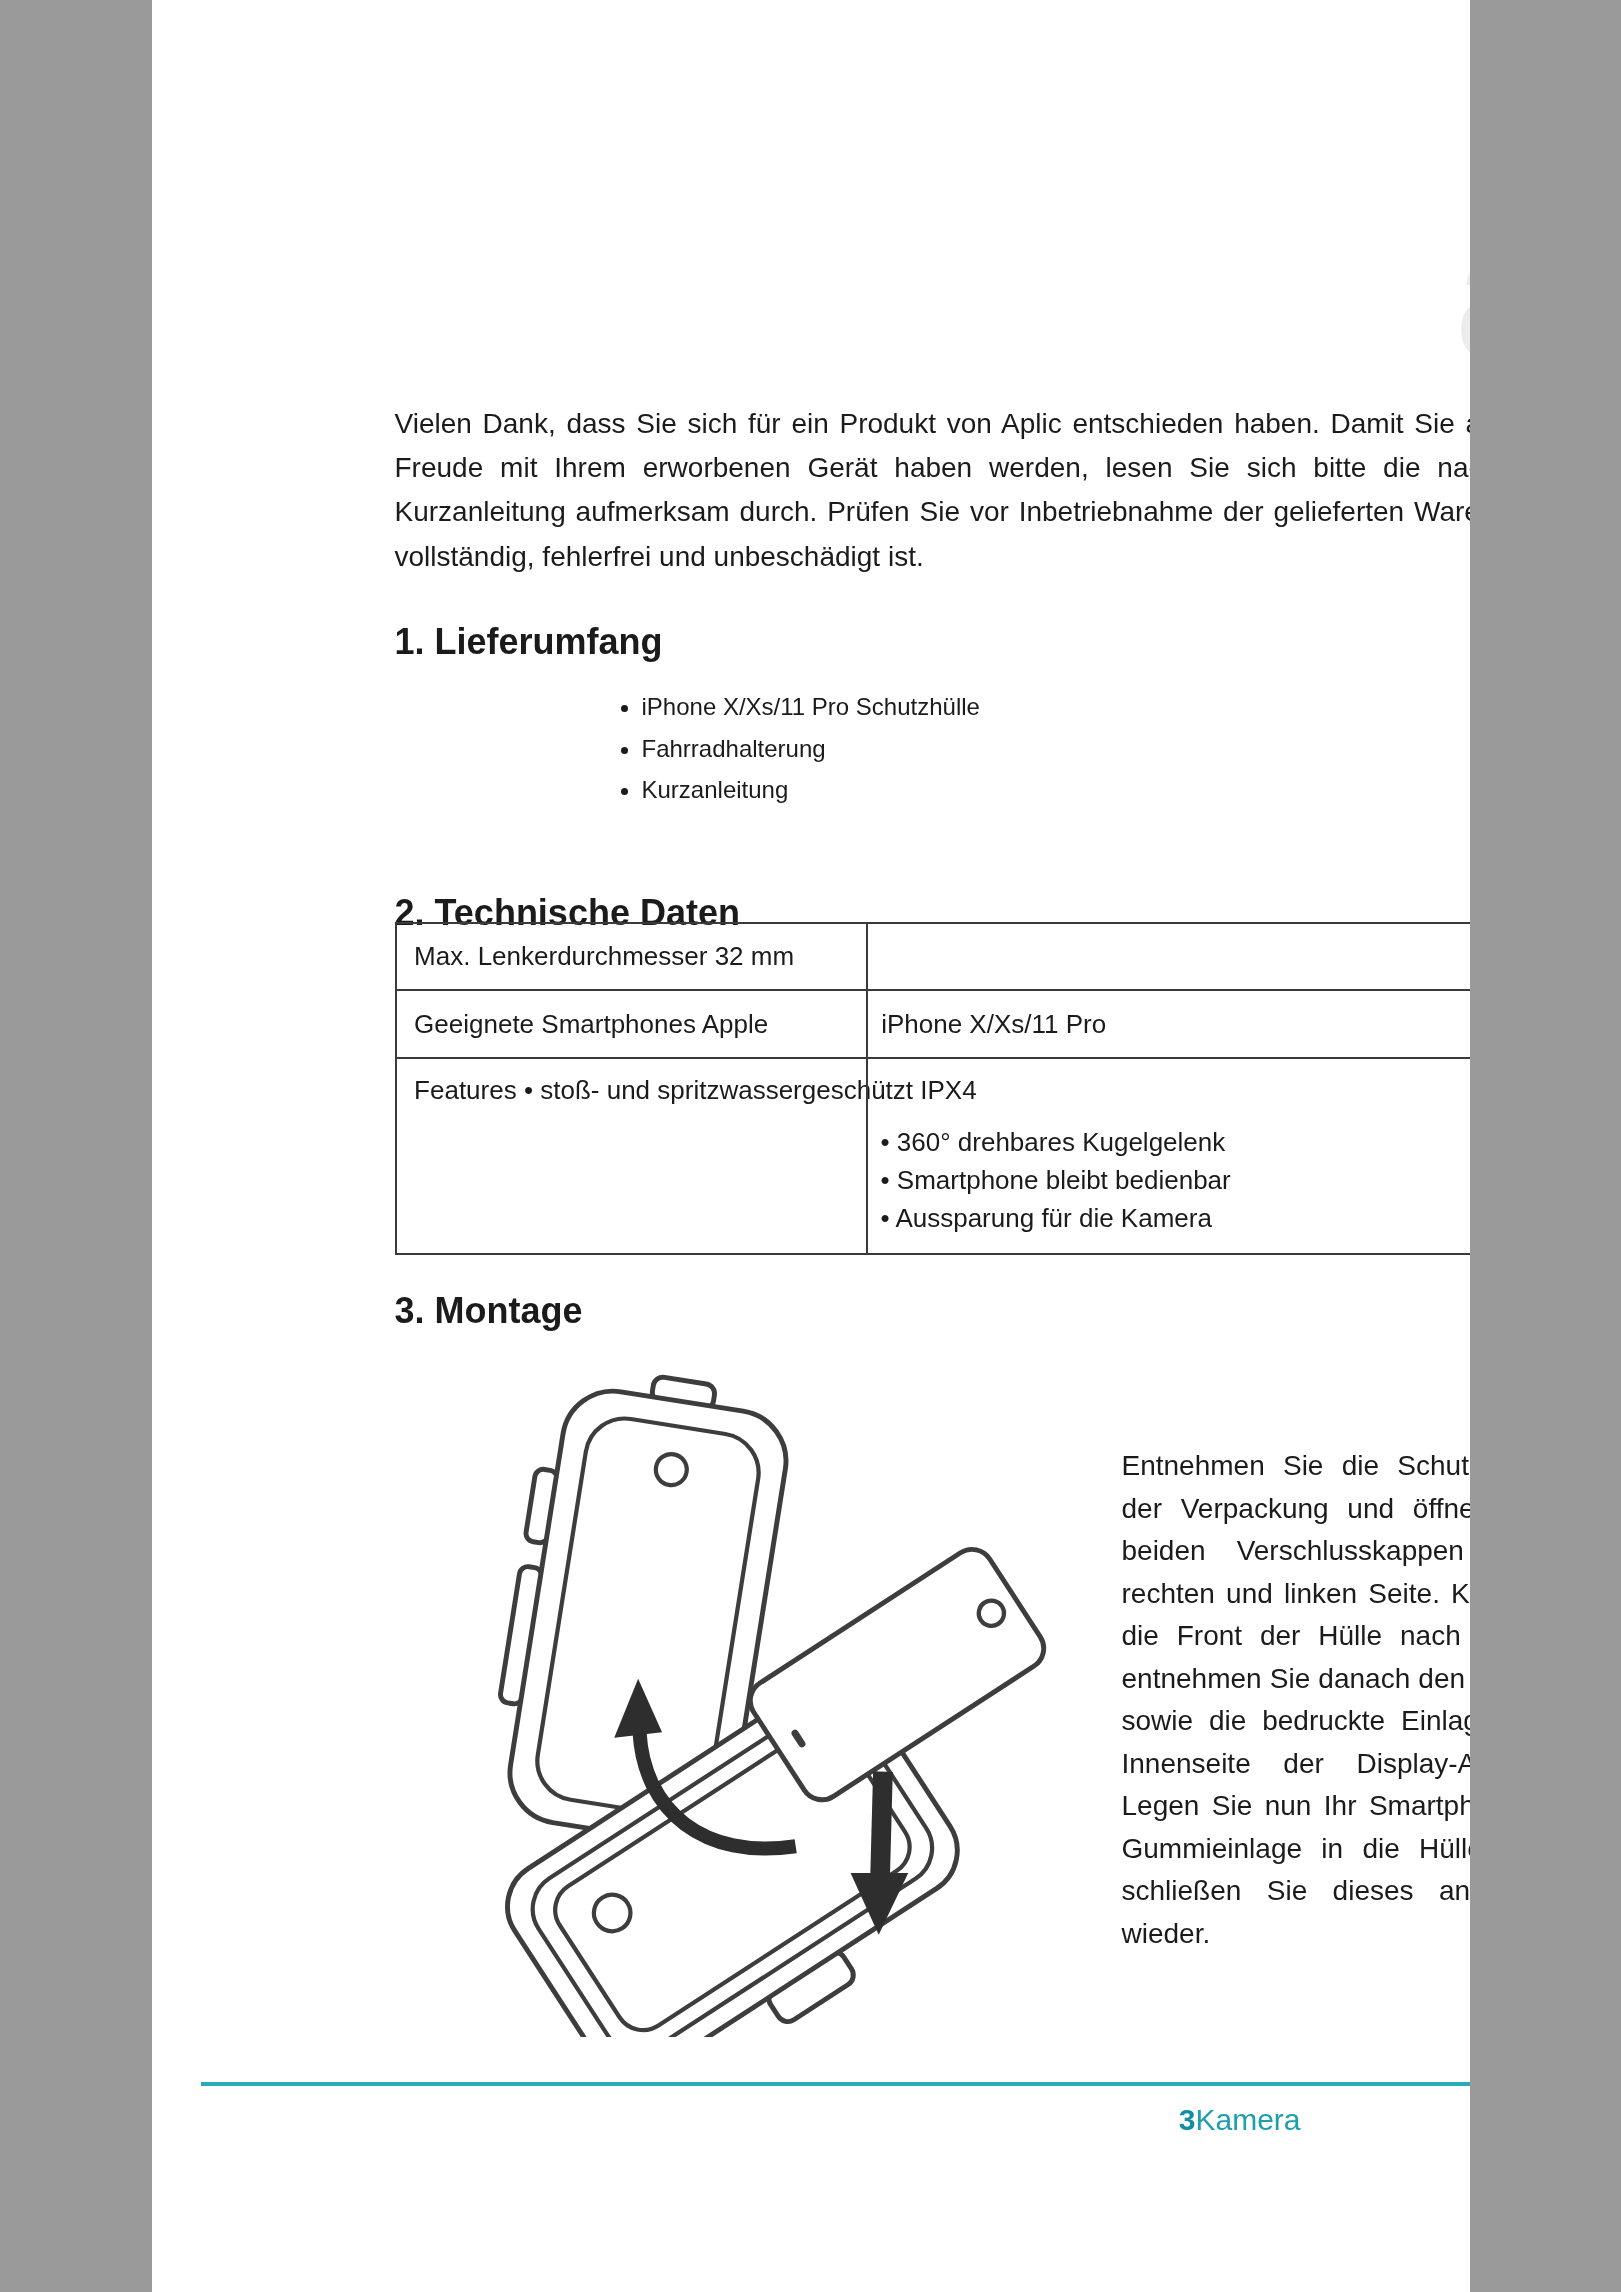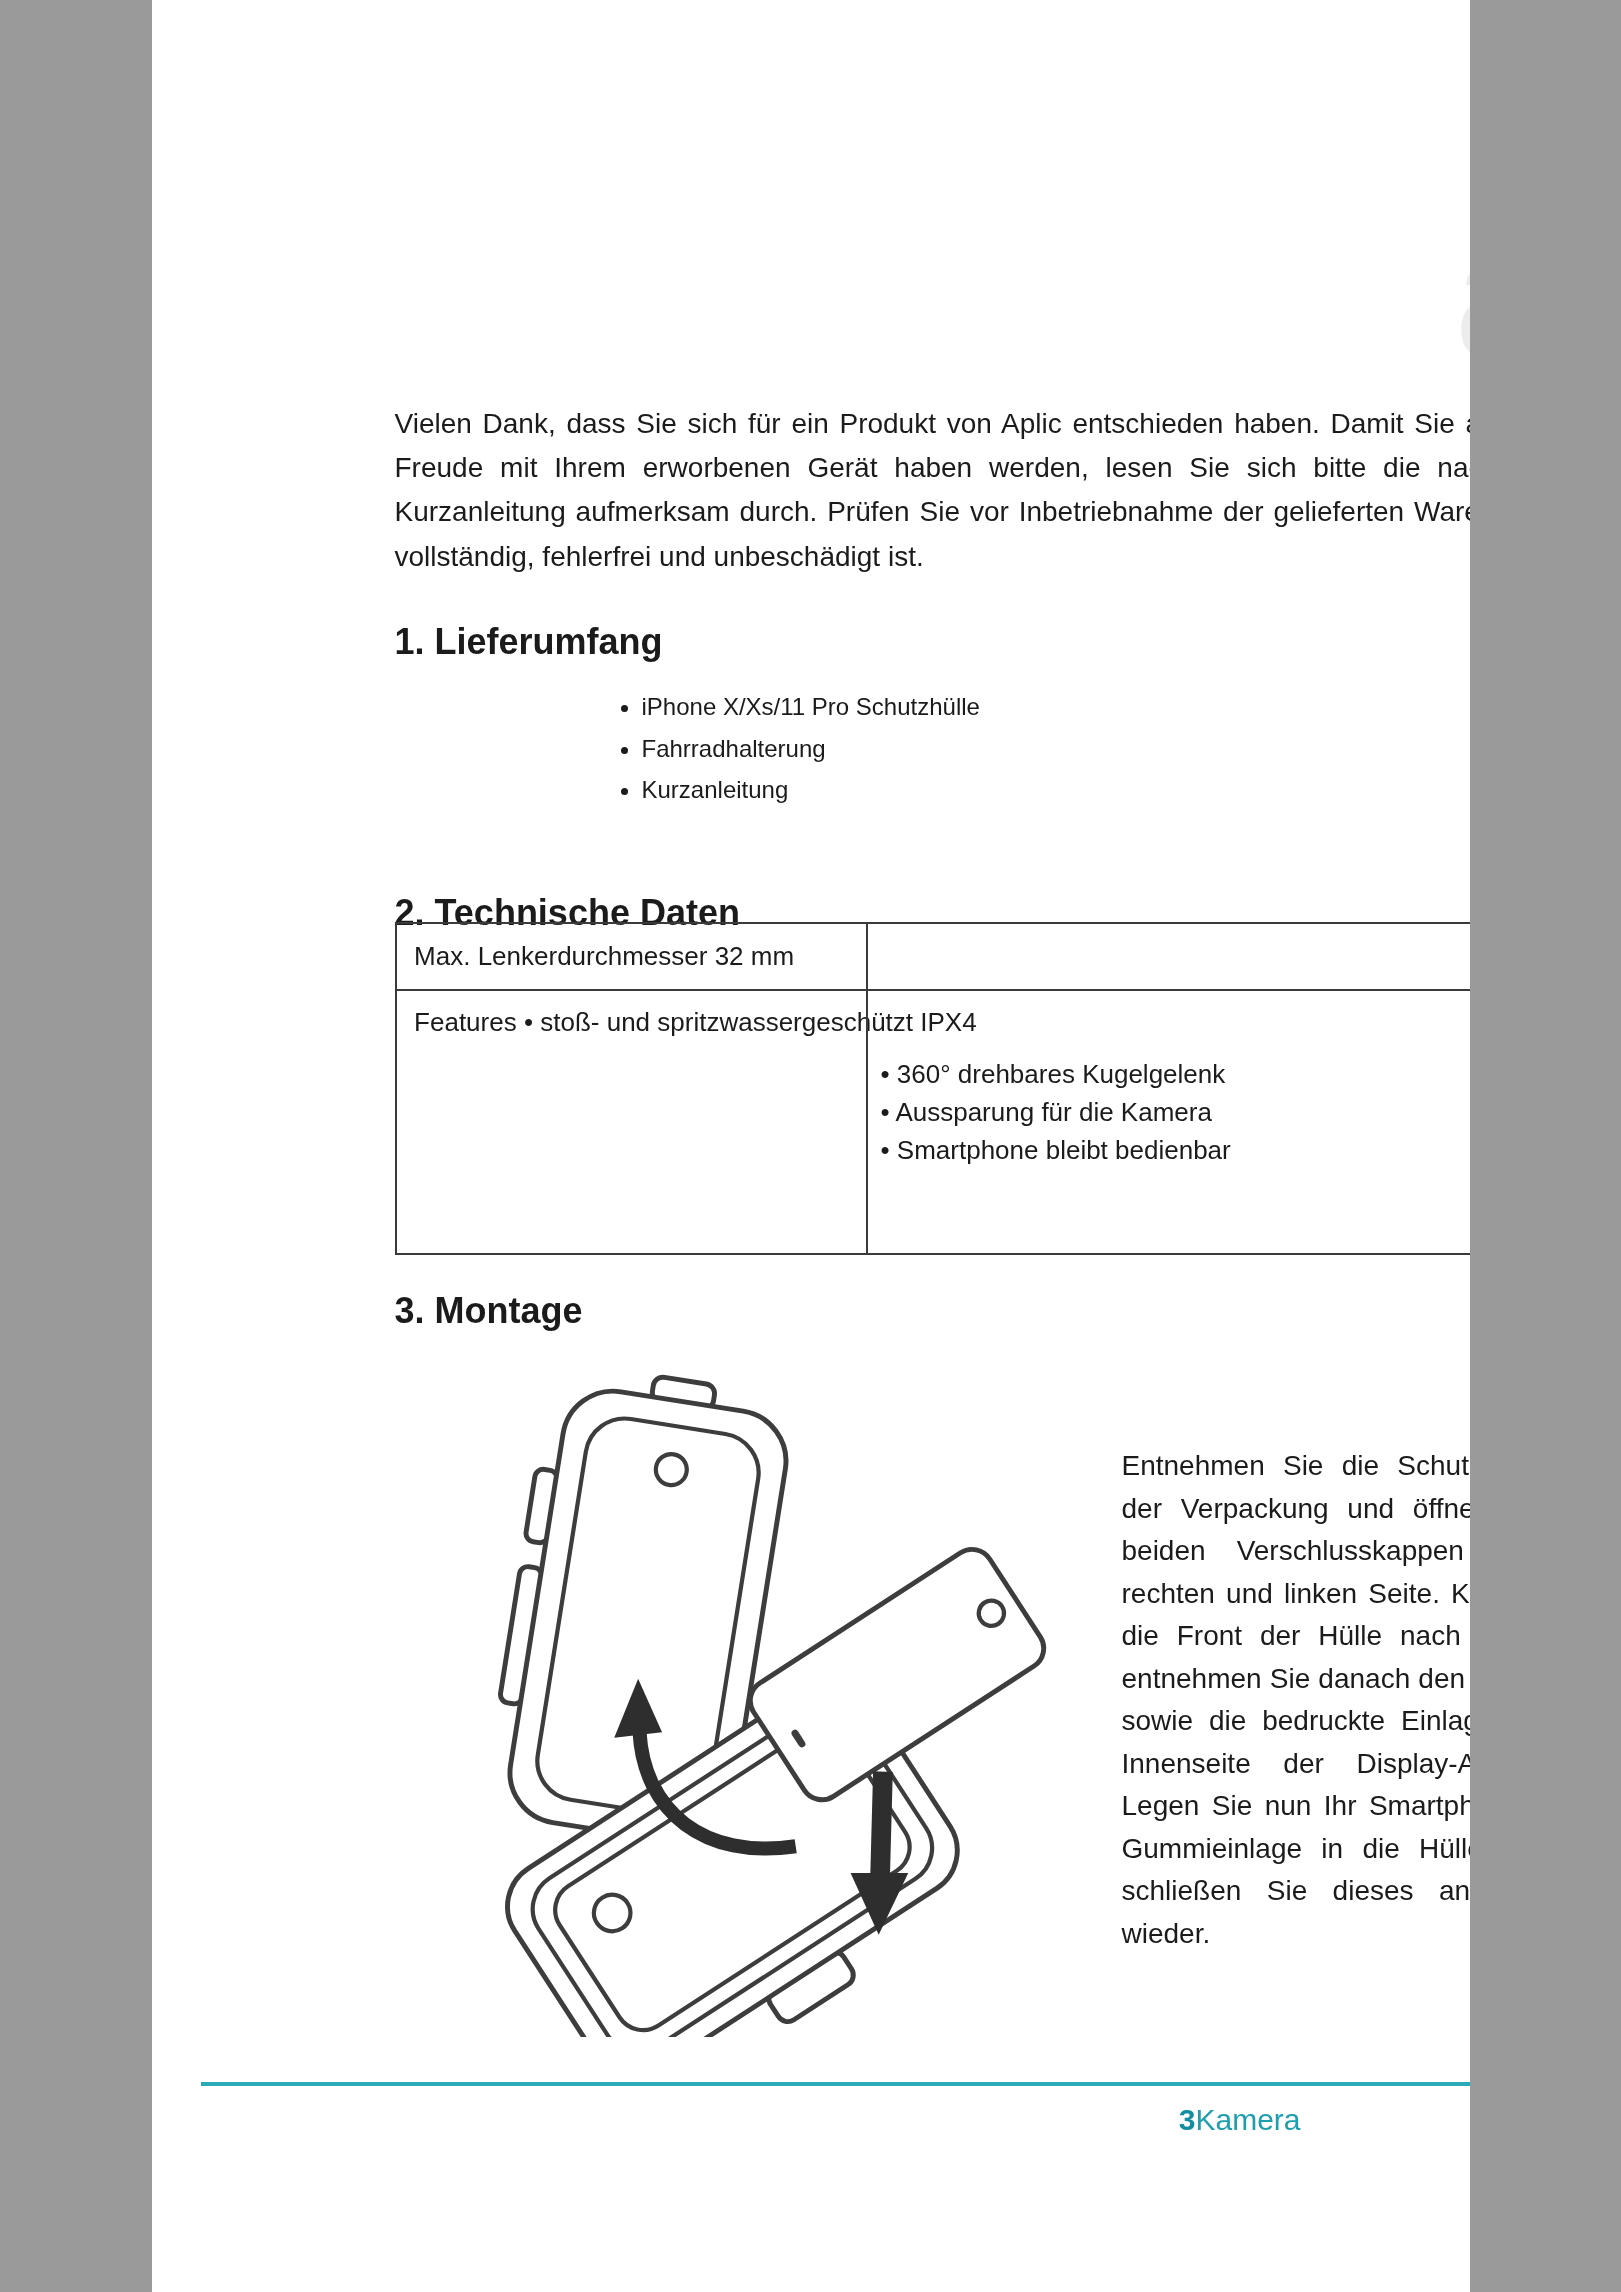--- a/index.html
+++ b/index.html
@@ -87,26 +87,30 @@
     <li>Kurzanleitung</li>
   </ul>
 
   <div class="heading h-technische">2. Technische Daten</div>
 
   <div class="spec-table">
     <div class="spec-divider"></div>
     <div class="t-row t-row1">
       <span>Max. Lenkerdurchmesser 32 mm</span>
     </div>
+    <div class="t-row t-row2">
+      <span class="cell-left">Geeignete Smartphones Apple</span>
+      <span class="cell-right">iPhone X/Xs/11 Pro</span>
+    </div>
     <div class="t-row t-row3">
       <div class="row3-line1">Features • stoß- und spritzwassergeschützt IPX4</div>
       <div class="row3-bullets">
         <div>• 360° drehbares Kugelgelenk</div>
+        <div>• Smartphone bleibt bedienbar</div>
         <div>• Aussparung für die Kamera</div>
-        <div>• Smartphone bleibt bedienbar</div>
       </div>
     </div>
   </div>
 
   <div class="heading h-montage">3. Montage</div>
 
   <div class="illustration">
     <svg viewBox="0 0 440 470" width="619" height="663">
 
       <g transform="translate(145,172) rotate(9)">

